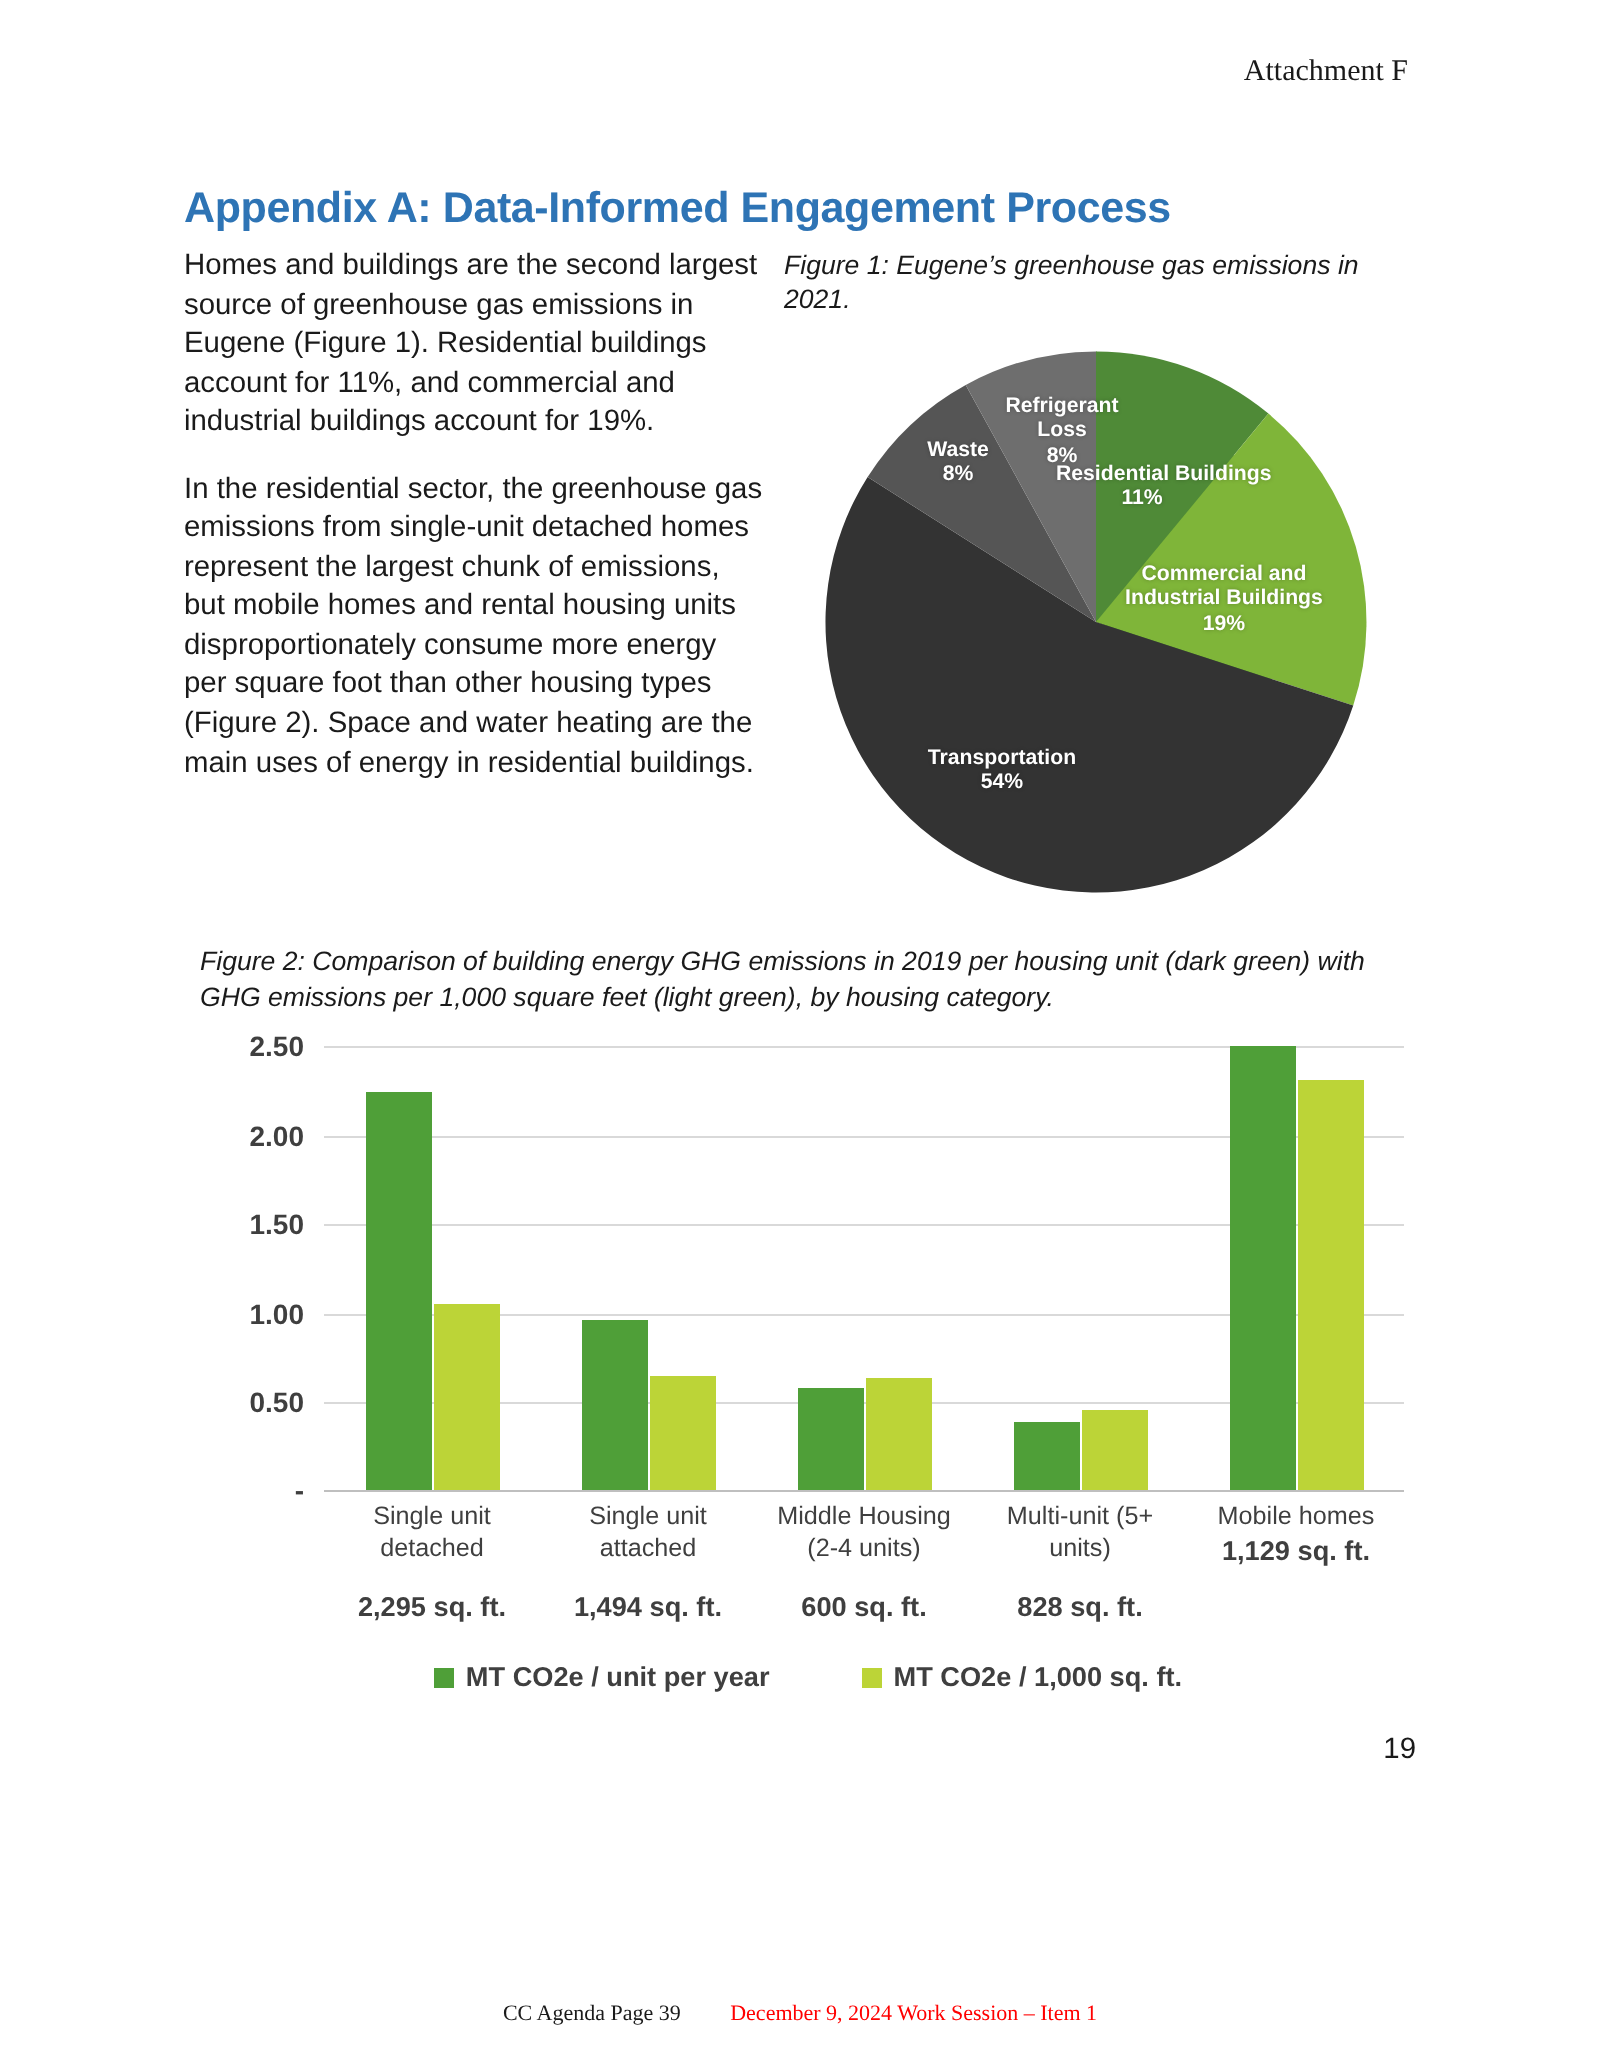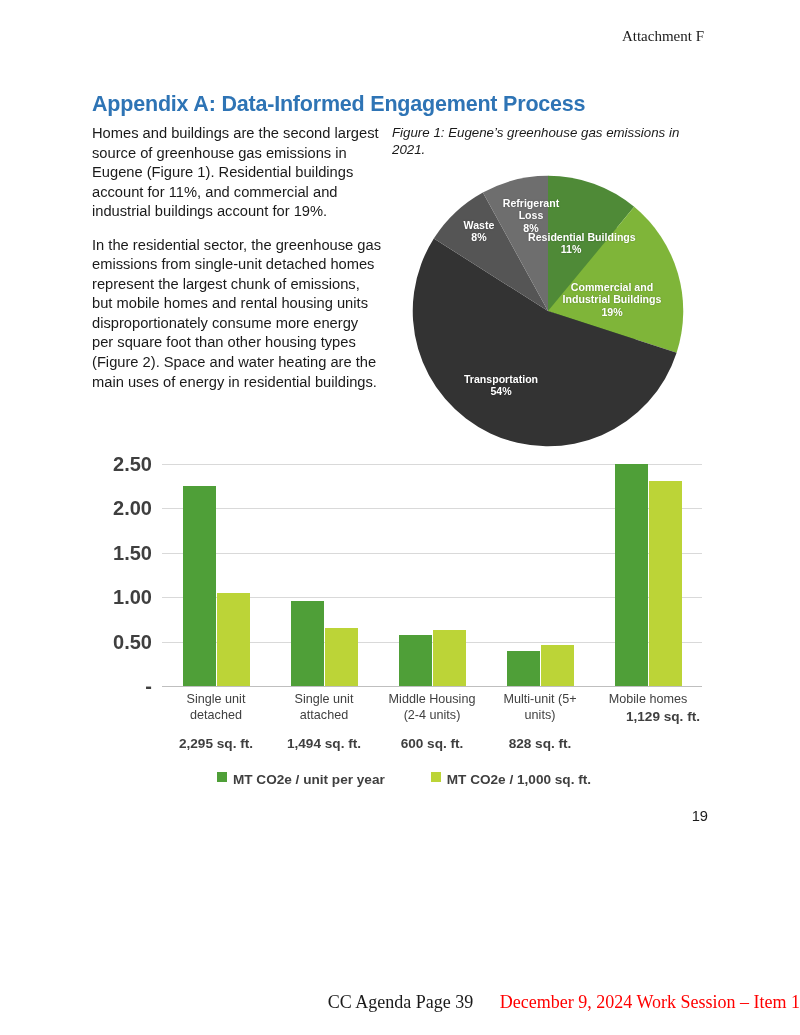--- a/index.html
+++ b/index.html
@@ -126,21 +126,21 @@
     left: 0;
     right: 0;
     height: 1px;
     background: #d9d9d9;
   }
   .axis-label {
     position: absolute;
     right: 100%;
     margin-right: 10px;
     transform: translateY(-50%);
-    font-size: 20px;
+    font-size: 14px;
     font-weight: bold;
     color: #3f3f3f;
     white-space: nowrap;
   }
   .groups {
     position: absolute;
     left: 0; right: 0; top: 0; bottom: 0;
     display: flex;
   }
   .group {
@@ -172,32 +172,33 @@
     color: #3f3f3f;
     padding: 0 2px;
     box-sizing: border-box;
   }
   .xsub {
     display: block;
     font-weight: bold;
     font-size: 13.6px;
     margin-top: 13px;
   }
-  .xsub.tight { margin-top: 1px; text-align: right; }
+  .xsub.tight { margin-top: 1px; }
 
   .legend {
     position: absolute;
     left: 0; right: 0;
     top: 318px;
     display: flex;
     justify-content: center;
     gap: 46px;
   }
   .legend-item {
     display: flex;
+    align-items: center;
     gap: 6px;
     font-size: 13.6px;
     font-weight: bold;
     color: #3f3f3f;
   }
   .swatch { width: 10px; height: 10px; display: inline-block; }
   .swatch.dark  { background: #4F9F38; }
   .swatch.light { background: #BCD437; }
 
   
@@ -209,23 +210,23 @@
     font-size: 14.7px;
     margin-top: 24px;
   }
 
   
   .doc-footer {
     position: absolute;
     left: 0;
     right: 0;
     bottom: 22px;
-    text-align: right;
+    text-align: center;
     font-family: "Liberation Serif", serif;
-    font-size: 18px;
+    font-size: 11px;
   }
   .footer-left { color: #1a1a1a; }
   .footer-right { color: #FF0000; margin-left: 22px; }
 </style>
 </head>
 <body>
 
 <div class="doc-header">
   <span>Attachment F</span>
 </div>
@@ -284,20 +285,21 @@
 
         <div class="pie-label" style="left:86px; top:24px; width:70px; white-space:normal;">
           <span>Refrigerant Loss</span><br>
           <span>8%</span>
         </div>
       </div>
     </div>
 
   </div>
 
+  <p class="fig2-caption">Figure 2: Comparison of building energy GHG emissions in 2019 per housing unit (dark green) with GHG emissions per 1,000 square feet (light green), by housing category.</p>
 
   <div class="barchart">
 
     <div class="plot">
       <div class="gridline" style="top:0%;">
         <span class="axis-label">2.50</span>
       </div>
       <div class="gridline" style="top:20%;">
         <span class="axis-label">2.00</span>
       </div>

